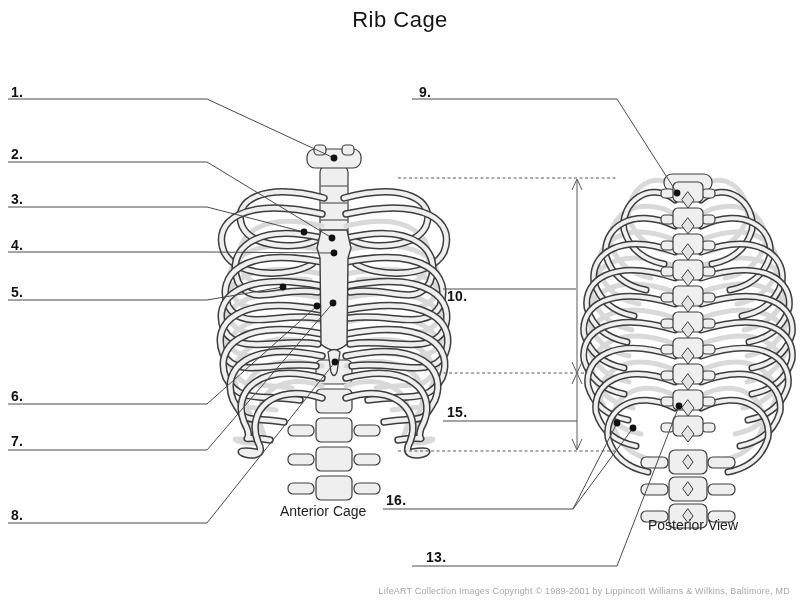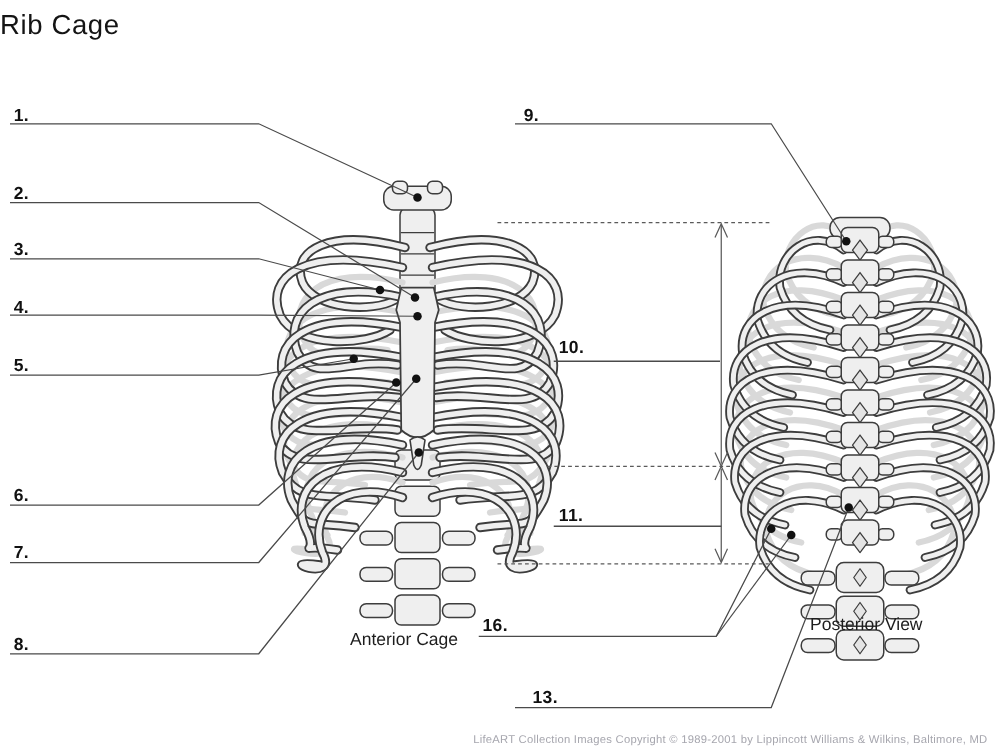--- a/index.html
+++ b/index.html
@@ -6,21 +6,21 @@
     --line:#4a4a4a; --dash:#5a5a5a; --dot:#111111; --label:#111111;
     --bone-fill:#efefef; --bone-stroke:#3d3d3d; --bone-shadow:#d9d9d9;
     --copy:#a6a6ae; --title:#141414;
   }
   html,body{margin:0;padding:0;background:#ffffff;}
   .canvas{
     position:relative;width:800px;height:605px;background:#ffffff;
     font-family:"Liberation Sans", sans-serif;overflow:hidden;
   }
   .title{
-    position:absolute;left:0;top:7px;width:800px;text-align:left;
+    position:absolute;left:0;top:7px;width:800px;text-align:center;
     font-size:22px;letter-spacing:.5px;color:var(--title);
   }
   .num-label{
     position:absolute;font-size:14px;font-weight:700;color:var(--label);
     letter-spacing:.3px;white-space:nowrap;
   }
   .caption{
     position:absolute;font-size:14px;color:#1d1d1d;white-space:nowrap;
   }
   .copyright{
@@ -493,22 +493,22 @@
 
   <div class="num-label" style="left:11px;top:84px">1.</div>
   <div class="num-label" style="left:11px;top:146px">2.</div>
   <div class="num-label" style="left:11px;top:191px">3.</div>
   <div class="num-label" style="left:11px;top:237px">4.</div>
   <div class="num-label" style="left:11px;top:284px">5.</div>
   <div class="num-label" style="left:11px;top:388px">6.</div>
   <div class="num-label" style="left:11px;top:433px">7.</div>
   <div class="num-label" style="left:11px;top:507px">8.</div>
   <div class="num-label" style="left:419px;top:84px">9.</div>
-  <div class="num-label" style="left:447px;top:269px">10.</div>
-  <div class="num-label" style="left:447px;top:404px">11.</div>
+  <div class="num-label" style="left:447px;top:288px">10.</div>
+  <div class="num-label" style="left:447px;top:404px">15.</div>
   <div class="num-label" style="left:386px;top:492px">16.</div>
   <div class="num-label" style="left:426px;top:549px">13.</div>
 
   <div class="caption" style="left:280px;top:503px">Anterior Cage</div>
-  <div class="caption" style="left:648px;top:491px">Posterior View</div>
+  <div class="caption" style="left:648px;top:517px">Posterior View</div>
 
   <div class="copyright">LifeART Collection Images Copyright © 1989-2001 by Lippincott Williams &amp; Wilkins, Baltimore, MD</div>
 </div>
 
 </body></html>

